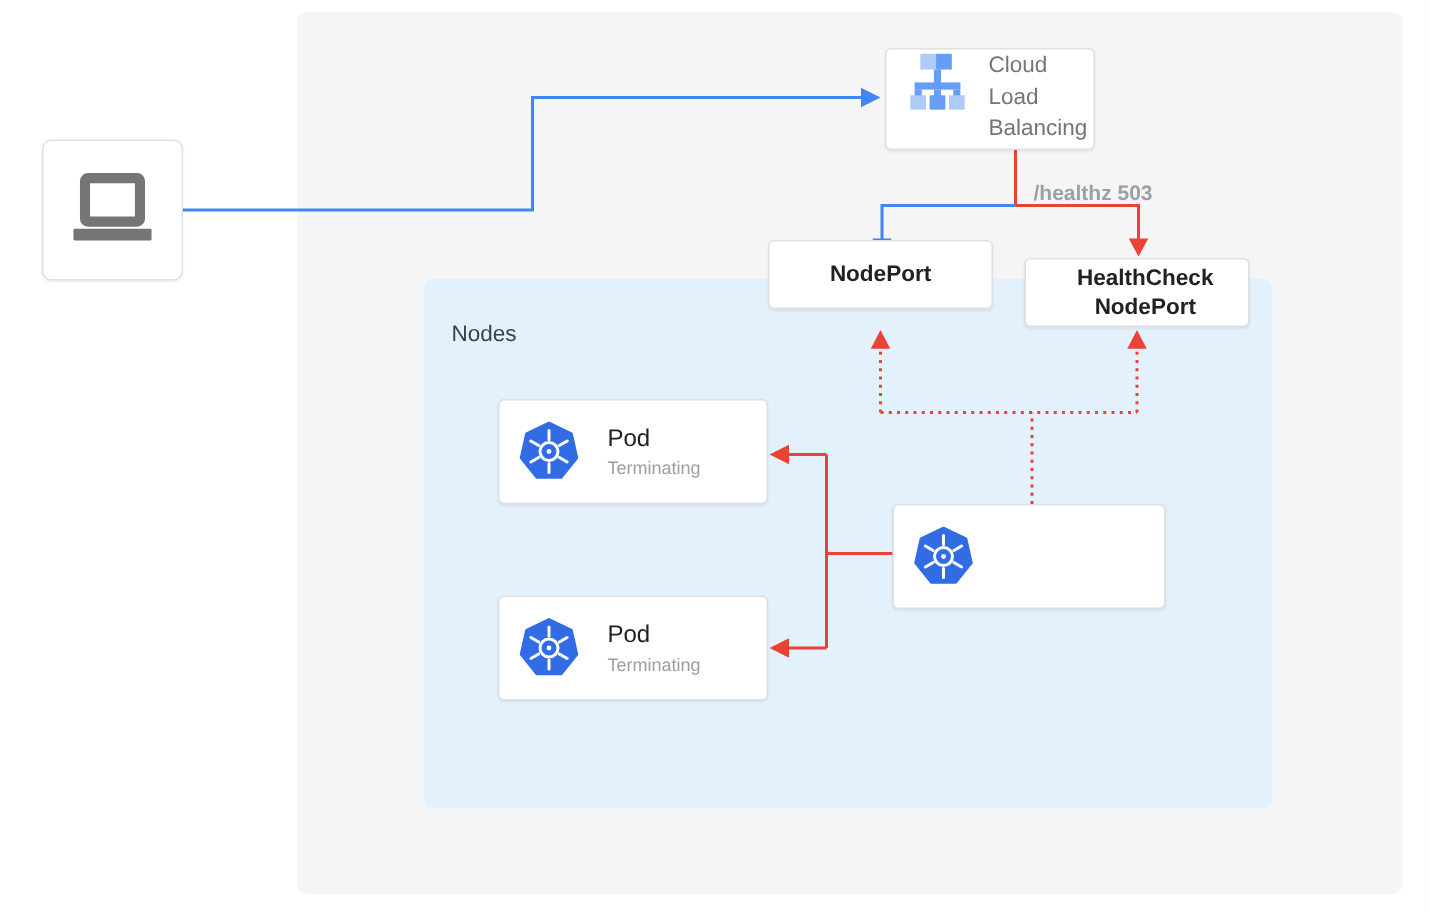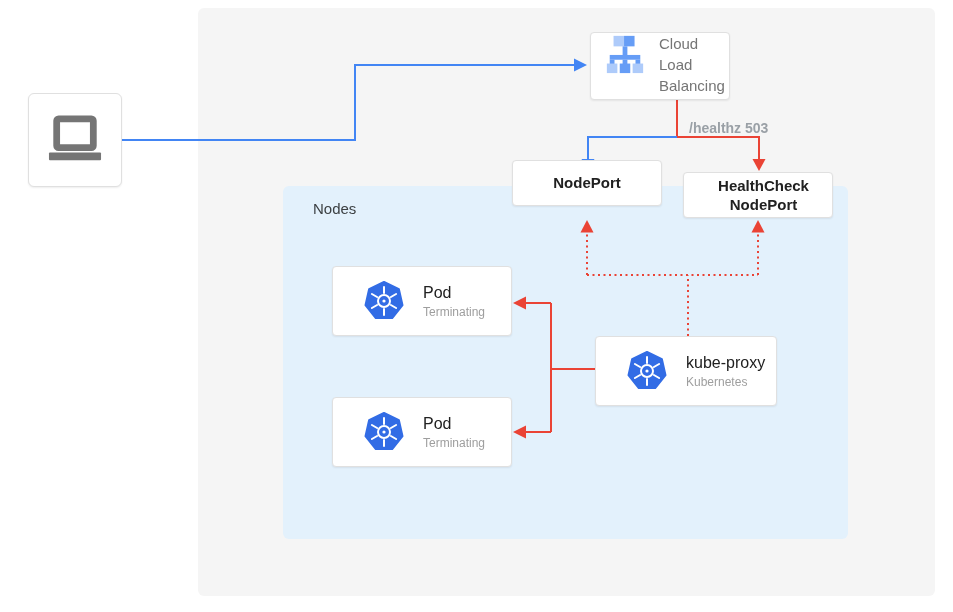--- a/index.html
+++ b/index.html
@@ -25,21 +25,21 @@
 
   .gray-panel {
     left: 198px; top: 8px; width: 737px; height: 588px;
     background: var(--panel-gray); border-radius: 6px; z-index: 0;
   }
   .nodes-container {
     left: 283px; top: 186px; width: 565px; height: 353px;
     background: var(--nodes-bg); border-radius: 6px; z-index: 1;
   }
   .nodes-label {
-    left: 18px; top: 14px; font-size: 15px; color: #3c4043; position: absolute; margin-left: 12px;
+    left: 18px; top: 28px; font-size: 15px; color: #3c4043; position: absolute;
   }
 
   svg.wires { left: 0; top: 0; width: 953px; height: 612px; z-index: 2; pointer-events: none; }
   .l-blue { stroke: var(--blue); stroke-width: 2; fill: none; }
   .l-red  { stroke: var(--red);  stroke-width: 2; fill: none; }
   .l-red.dotted { stroke-dasharray: 2 3.5; }
   .f-blue { fill: var(--blue); stroke: none; }
   .f-red  { fill: var(--red);  stroke: none; }
 
   .card {
@@ -58,21 +58,21 @@
 
   .port-box {
     width: 150px; height: 46px; display: flex; align-items: center; justify-content: center;
     text-align: center; font-weight: bold; font-size: 15px; color: var(--text-dark); line-height: 1.3;
   }
   .nodeport-box { left: 512px; top: 160px; }
   .healthcheck-box { left: 683px; top: 172px; padding-left: 11px; }
   .healthcheck-box span { display: inline-block; max-width: 112px; }
 
   .workload-box {
-    display: flex; align-items: center; gap: 19px; padding-left: 31px;
+    display: flex; align-items: center; gap: 19px; padding-left: 13px;
   }
   .pod1-box { left: 332px; top: 266px; width: 180px; height: 70px; }
   .pod2-box { left: 332px; top: 397px; width: 180px; height: 70px; }
   .kubeproxy-box { left: 595px; top: 336px; width: 182px; height: 70px; }
   .wl-title { font-size: 16px; color: var(--text-dark); line-height: 1.35; }
   .wl-sub { font-size: 12px; color: var(--text-light-gray); line-height: 1.35; }
 
   .healthz-label {
     left: 689px; top: 108px; font-size: 14px; font-weight: bold;
     color: var(--healthz-gray); z-index: 3; margin-top: 12px;
@@ -197,17 +197,13 @@
     <circle cx="20" cy="20" r="1.6" fill="#ffffff"></circle>
     <g stroke="#ffffff" stroke-width="2" stroke-linecap="round">
       <line x1="20" y1="6" x2="20" y2="12"></line>
       <line x1="32.1" y1="13" x2="26.9" y2="16"></line>
       <line x1="32.1" y1="27" x2="26.9" y2="24"></line>
       <line x1="20" y1="34" x2="20" y2="28"></line>
       <line x1="7.9" y1="27" x2="13.1" y2="24"></line>
       <line x1="7.9" y1="13" x2="13.1" y2="16"></line>
     </g>
   </svg>
-  <div>
-    <div class="wl-title">kube-proxy</div>
-    <div class="wl-sub">Kubernetes</div>
-  </div>
 </div>
 
 </body></html>

